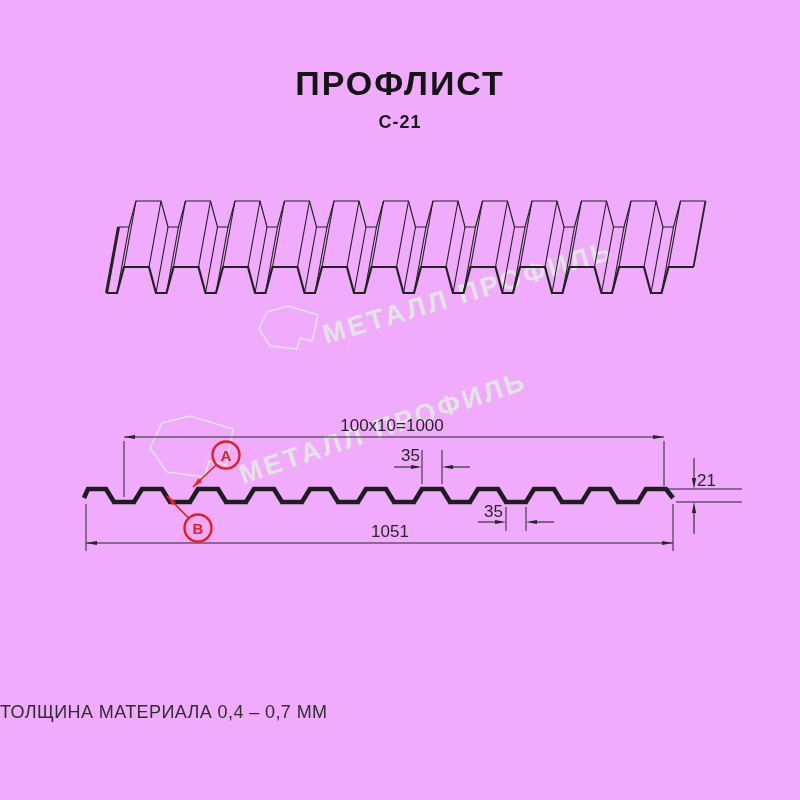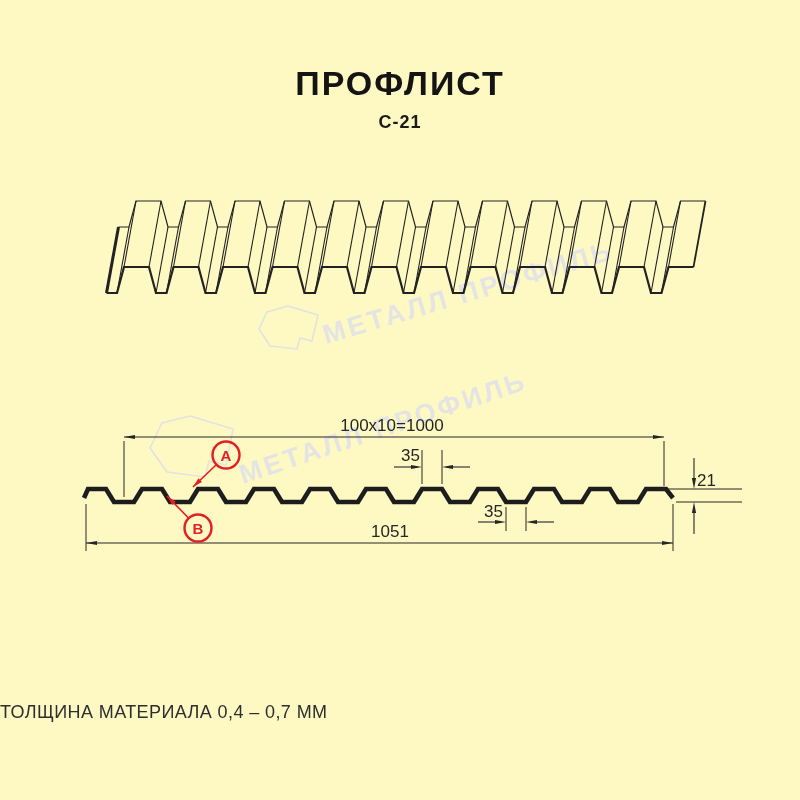--- a/index.html
+++ b/index.html
@@ -1,16 +1,16 @@
 <!DOCTYPE html>
 <html><head>
 <meta charset="utf-8">
 <style>
   html,body{margin:0;padding:0;background:#fff;}
-  #page{position:relative;width:800px;height:800px;background:#fef9c3;overflow:hidden;
+  #page{position:relative;width:800px;height:800px;background:#f0abfc;overflow:hidden;
         font-family:"Liberation Sans",sans-serif;}
   .title{position:absolute;top:64px;left:0;width:800px;text-align:center;
          font-size:34px;font-weight:bold;letter-spacing:2px;color:#141414;}
   .subtitle{position:absolute;top:112px;left:0;width:800px;text-align:center;
          font-size:18px;font-weight:600;letter-spacing:1px;color:#1a1a1a;}
   .caption{position:absolute;top:702px;left:0;width:800px;text-align:left;
          font-size:18px;letter-spacing:.4px;color:#2e2e2e;}
   svg#diagram{position:absolute;left:0;top:0;}
   .dim{font-size:17px;fill:#262626;}
   .wm-text{font-size:27px;font-weight:bold;letter-spacing:3px;fill:#e4e4e4;}

